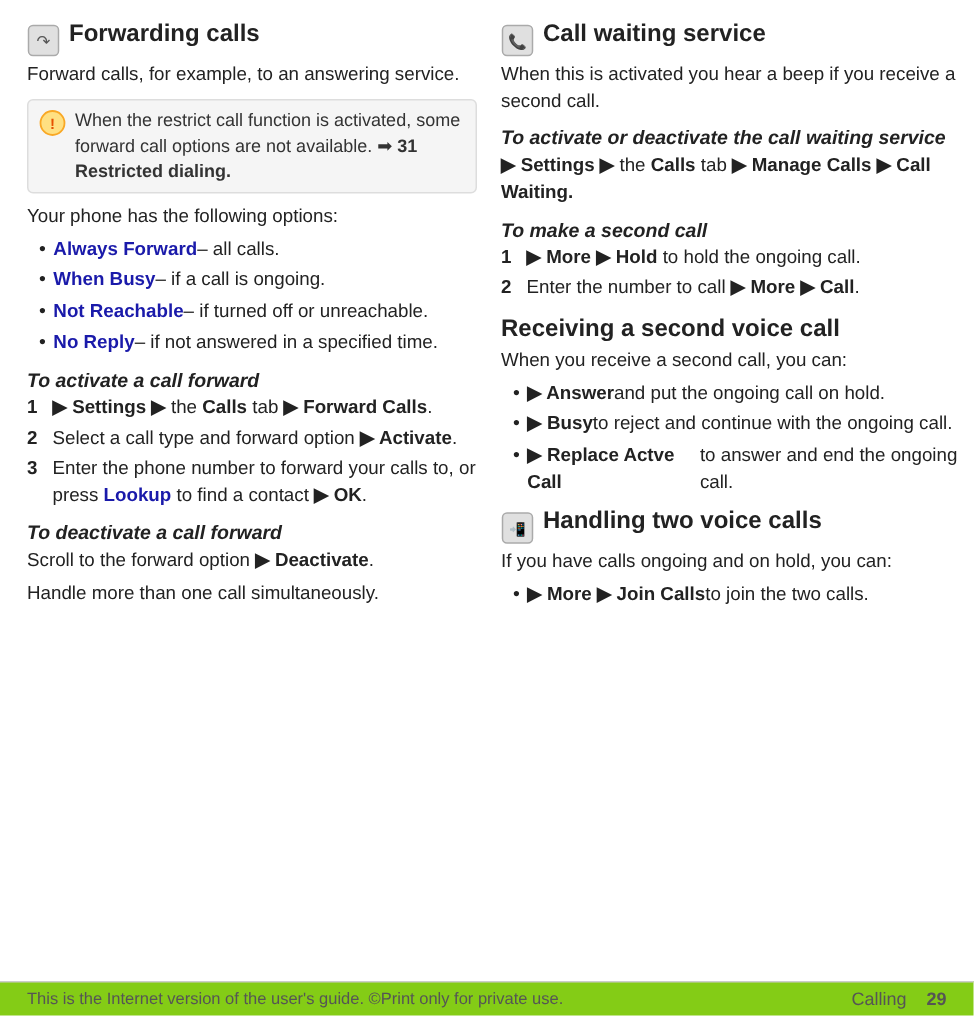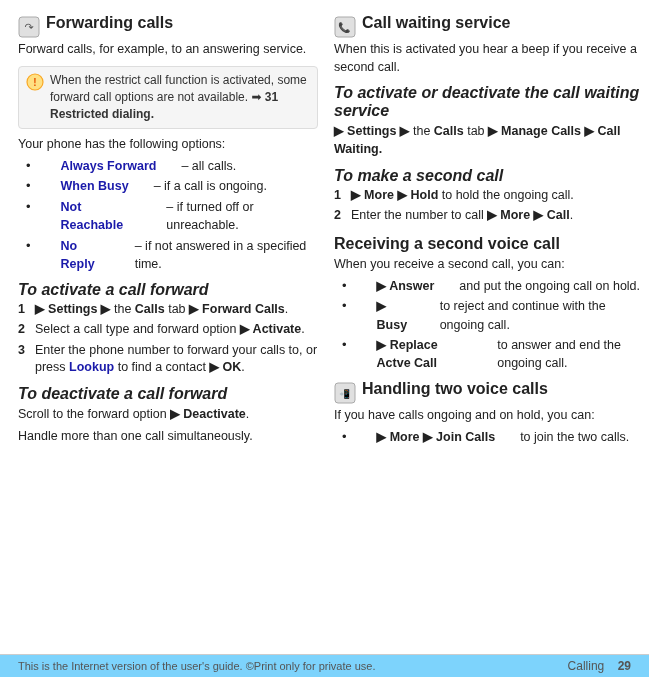--- a/index.html
+++ b/index.html
@@ -60,21 +60,21 @@
     }
     .hint-icon {
       width: 18px;
       height: 18px;
       margin-right: 6px;
       flex-shrink: 0;
       margin-top: 1px;
     }
     .hint-icon svg { width: 18px; height: 18px; }
     .sub-title {
-      font-size: 16px;
+      font-size: 13px;
       font-weight: bold;
       font-style: italic;
       margin-top: 8px;
       margin-bottom: 2px;
     }
     .step-list {
       list-style: none;
       margin: 2px 0 4px 0;
       padding: 0;
     }
@@ -97,21 +97,20 @@
       margin: 4px 0 4px 8px;
       padding: 0;
     }
     .bullet-list li {
       display: flex;
       flex-direction: row;
       align-items: flex-start;
       font-size: 12.5px;
       line-height: 1.45;
       margin-bottom: 2px;
-      gap: 25px;
     }
     .bullet-list li::before {
       content: "•";
       margin-right: 5px;
       font-size: 13px;
       flex-shrink: 0;
       line-height: 1.45;
     }
     .bold { font-weight: bold; }
     .bold-colored { font-weight: bold; color: #1a1aaa; }
@@ -269,20 +268,20 @@
       <li>
         <span class="bold">▶ More ▶ Join Calls</span>
           <span> to join the two calls.</span>
       </li>
     </ul>
 
   </div>
 
 </div>
 
-<div style="position:absolute; bottom:0; left:0; right:0; width:649px; border-top:1px solid #ccc; padding: 4px 18px; display:flex; flex-direction:row; justify-content:space-between; align-items:center; background:#7dd3fc;">
+<div style="position:absolute; bottom:0; left:0; right:0; width:649px; border-top:1px solid #ccc; padding: 4px 18px; display:flex; flex-direction:row; justify-content:space-between; align-items:center; background:#84cc16;">
   <span style="font-size:11px; color:#555;">This is the Internet version of the user's guide. ©Print only for private use.</span>
   <span style="font-size:12px; color:#555; white-space:nowrap; padding-left:10px;">
     <span>Calling</span>
     &nbsp;&nbsp;
     <span style="font-weight:bold;text-align:center;">29</span>
   </span>
 </div>
 
 </body></html>

